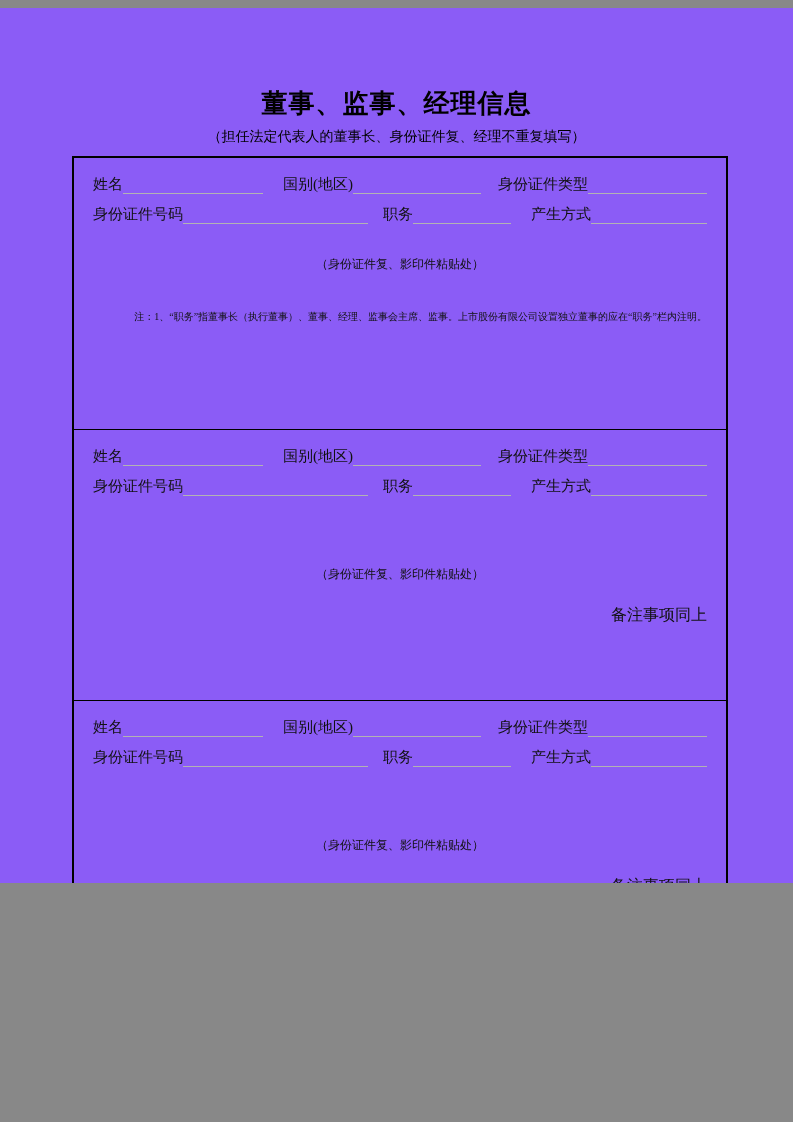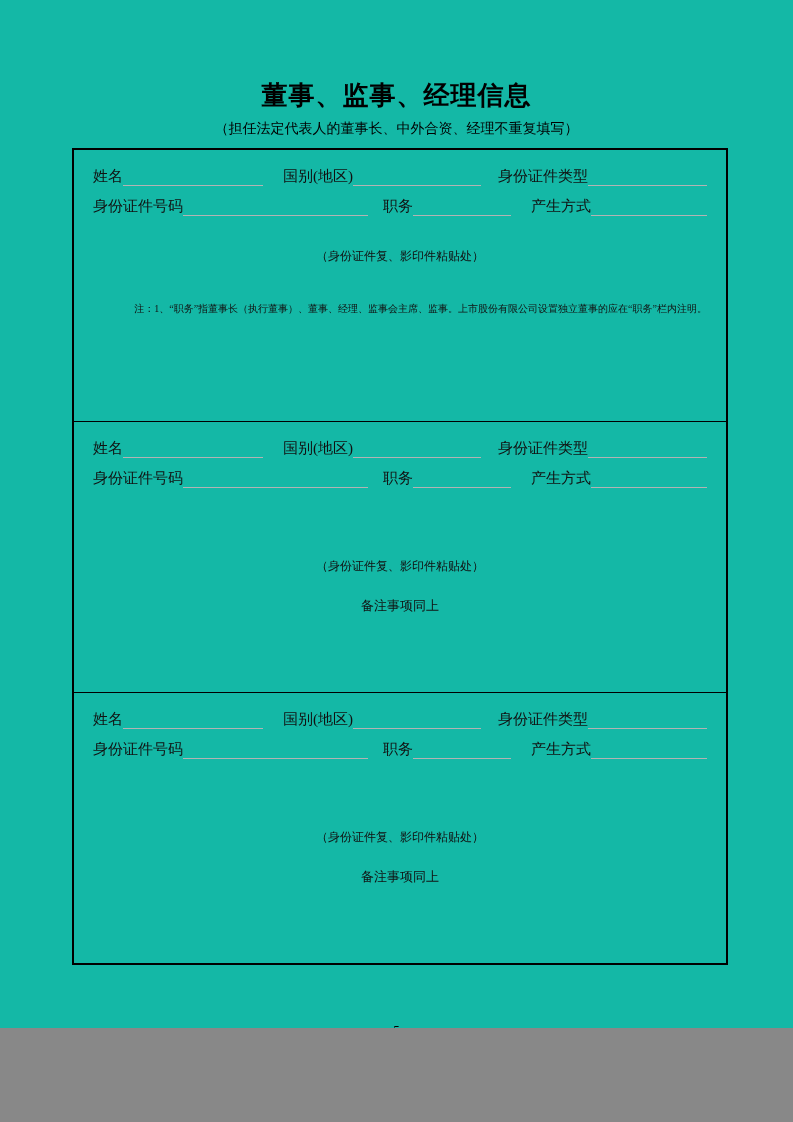--- a/index.html
+++ b/index.html
@@ -1,21 +1,21 @@
 <!DOCTYPE html>
 <html><head>
 <meta charset="utf-8">
 <style>
   html, body { margin: 0; padding: 0; background: #888; }
   .page {
     position: relative;
     width: 793px;
-    height: 1028px;
-    margin: 0 auto;
-    background: #14b8a6;
+    height: 875px;
+    margin: 8px auto;
+    background: #8b5cf6;
     font-family: "Liberation Serif", "DejaVu Serif", serif;
     color: #111;
     overflow: hidden;
   }
   .doc-title {
     margin: 0;
     padding-top: 78px;
     text-align: center;
     font-family: "Liberation Sans", "DejaVu Sans", sans-serif;
     font-size: 26px;
@@ -70,22 +70,22 @@
   .g17 { margin-left: 17px; }
   .g15 { margin-left: 15px; }
   .paste-label {
     text-align: center;
     font-size: 12px;
   }
   .entry-1 .paste-label { margin-top: 32px; }
   .entry-2 .paste-label,
   .entry-3 .paste-label { margin-top: 70px; }
   .remark {
-    text-align: center;
-    font-size: 13px;
+    text-align: right;
+    font-size: 16px;
     margin-top: 22px;
   }
   .notes {
     margin-top: 33px;
     font-size: 10px;
     line-height: 22px;
     text-align: right;
   }
   .notes p { margin: 0; }
   .notes .indent { text-indent: 2em; }
@@ -98,21 +98,21 @@
     font-size: 13px;
     color: #000;
   }
 </style>
 </head>
 <body>
 
 <div class="page">
 
   <h1 class="doc-title">董事、监事、经理信息</h1>
-  <div class="doc-subtitle">（担任法定代表人的董事长、中外合资、经理不重复填写）</div>
+  <div class="doc-subtitle">（担任法定代表人的董事长、身份证件复、经理不重复填写）</div>
 
   <div class="form-box">
 
     <section class="entry entry-1">
       <div class="frow frow-1">
         <span class="flabel">姓名</span>
         <span class="fline w-name"></span>
         <span class="flabel g20">国别(地区)</span>
         <span class="fline w-country"></span>
         <span class="flabel g17">身份证件类型</span>

